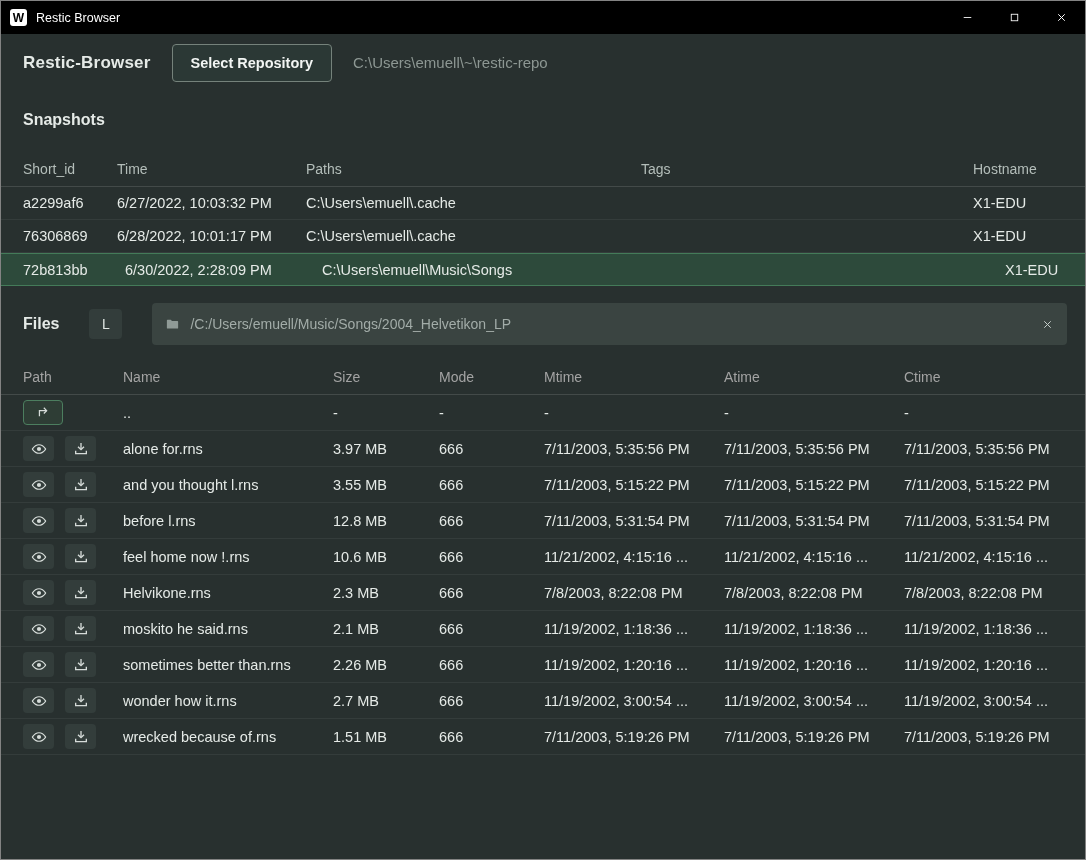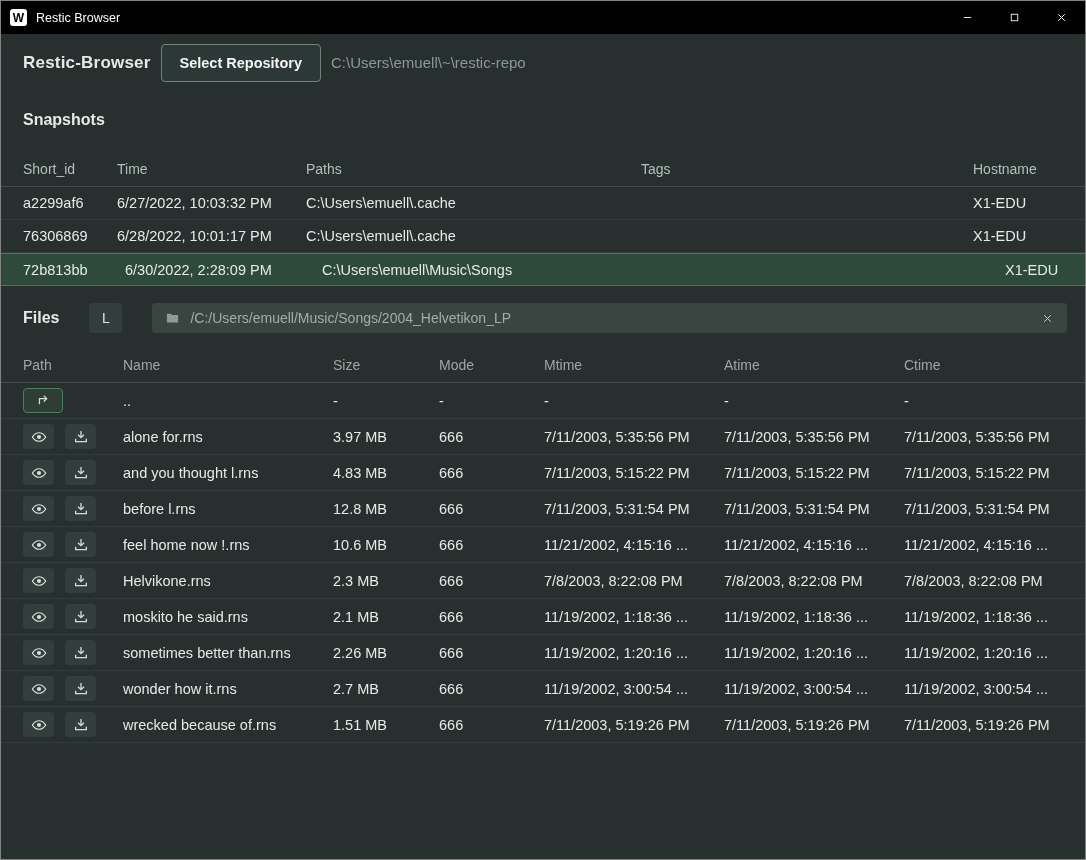--- a/index.html
+++ b/index.html
@@ -20,38 +20,38 @@
   
   .titlebar { flex:0 0 33px; background:#000; display:flex; align-items:center; justify-content:space-between; }
   .titlebar-left { display:flex; align-items:center; gap:9px; padding-left:9px; }
   .app-icon { width:17px; height:17px; background:#ffffff; color:#000; border-radius:3px;
               font-weight:700; font-size:12px; display:flex; align-items:center; justify-content:center; }
   .titlebar-title { color:#fff; font-size:12.5px; }
   .window-controls { display:flex; height:33px; }
   .wc-btn { width:47px; height:33px; display:flex; align-items:center; justify-content:center; color:#fff; }
   .wc-btn svg { width:13px; height:13px; }
   
-  .header { flex:0 0 57px; display:flex; align-items:center; gap:10px; padding:0 22px; }
+  .header { flex:0 0 57px; display:flex; align-items:center; gap:21px; padding:0 22px; }
   .app-title { font-size:17px; font-weight:700; letter-spacing:.2px; }
   .select-repo { background:#2b3835; border:1px solid #75827b; color:#f2f5f3; font-size:14.5px;
                  font-weight:600; padding:10px 18px; border-radius:4px; font-family:inherit; cursor:pointer; }
   .repo-path { color:#8d9793; font-size:15px; }
   
   .section-title { font-size:16px; font-weight:700; padding:20px 22px 22px 22px; }
   .snap-row { display:grid; grid-template-columns:94px 189px 335px 332px 1fr; align-items:center;
               padding:0 22px; height:33px; font-size:14.5px; border-bottom:1px solid rgba(255,255,255,.06); }
   .snap-row > span { overflow:hidden; white-space:nowrap; }
   .snap-head { height:36px; color:#b4beba; font-size:14px; border-bottom:1px solid rgba(255,255,255,.13); }
   .snap-row.selected { background:#2d4a3b; border-top:1px solid #447b59; border-bottom:1px solid #447b59;gap:8px; }
   
   .files-bar { display:flex; align-items:center; gap:30px; padding:17px 18px 14px 22px; }
   .files-title { font-size:16px; font-weight:700; }
   .drive-btn { width:33px; height:30px; background:#333d3b; border:none; border-radius:4px;
                color:#dfe5e2; font-size:14px; font-family:inherit; cursor:pointer; }
-  .path-bar { flex:1; height:30px; background:#3a4441; border-radius:4px; display:flex;
+  .path-bar { flex:1; height:42px; background:#3a4441; border-radius:4px; display:flex;
               align-items:center; gap:10px; padding:0 13px; color:#a2aca8; font-size:14px; }
   .path-text { flex:1; overflow:hidden; white-space:nowrap; }
   .folder-ic { width:15px; height:15px; color:#8f9a96; flex:0 0 auto; }
   .clear-ic { width:13px; height:13px; color:#c9d1cd; cursor:pointer; flex:0 0 auto; }
   
   .frow { display:grid; grid-template-columns:100px 210px 106px 105px 180px 180px 1fr; align-items:center;
           padding:0 22px; height:36px; font-size:14.5px; border-bottom:1px solid rgba(255,255,255,.06); }
   .frow > span { overflow:hidden; white-space:nowrap; }
   .fhead { color:#a3a3a3; font-size:14px; border-bottom:1px solid rgba(255,255,255,.13); }
   .path-cell { display:flex; align-items:center; gap:11px; }
@@ -229,21 +229,21 @@
               <use href="#i-eye"></use>
             </svg>
           </button>
         <button class="icon-btn">
             <svg>
               <use href="#i-dl"></use>
             </svg>
           </button>
       </div>
       <span>and you thought l.rns</span>
-      <span>4.83 MB</span>
+      <span>3.55 MB</span>
       <span>666</span>
       <span>7/11/2003, 5:15:22 PM</span>
       <span>7/11/2003, 5:15:22 PM</span>
       <span>7/11/2003, 5:15:22 PM</span>
     </div>
 
     <div class="frow">
       <div class="path-cell">
         <button class="icon-btn">
             <svg>

